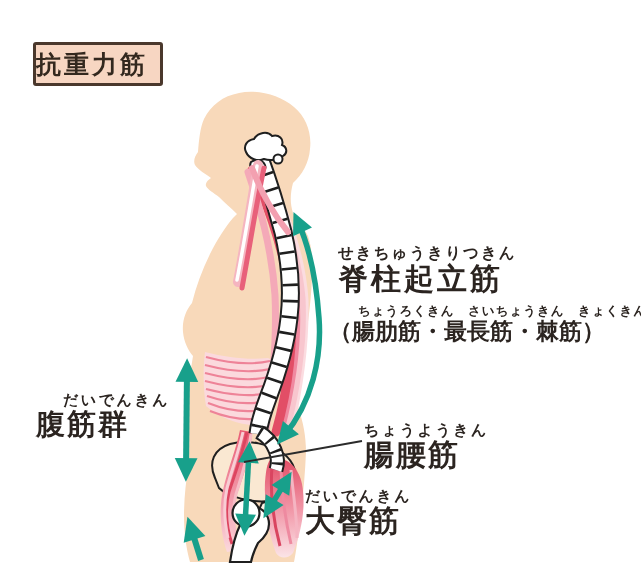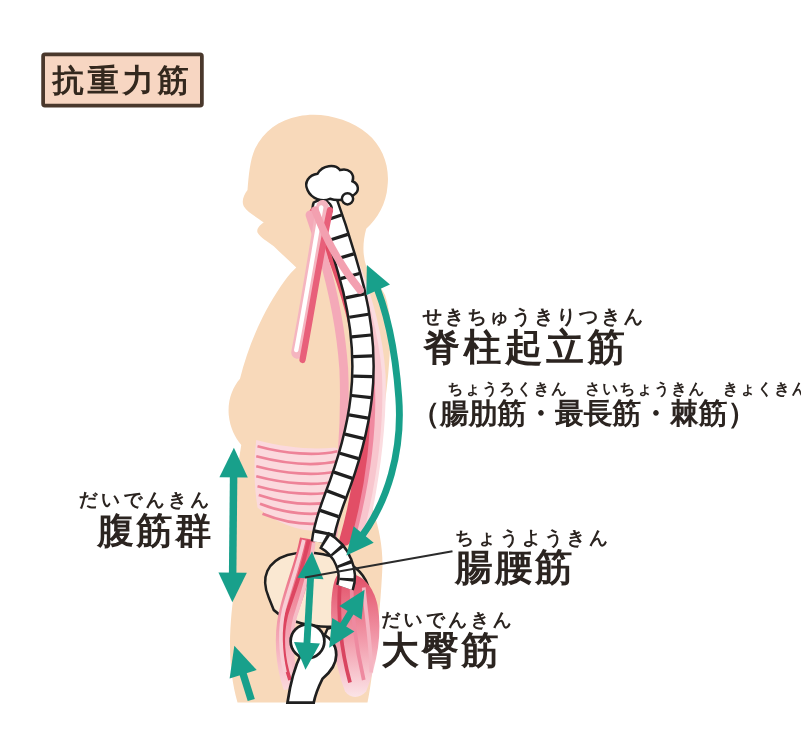--- a/index.html
+++ b/index.html
@@ -4,30 +4,30 @@
 <style>
   html,body{margin:0;padding:0;background:#fff;}
   #stage{position:relative;width:641px;height:583px;background:#fff;overflow:hidden;
          font-family:"DejaVu Sans","Liberation Sans",sans-serif;color:#2b2420;}
   #figure-svg{position:absolute;left:0;top:0;}
   .label{position:absolute;font-weight:bold;line-height:1.05;white-space:nowrap;}
   .furi{font-size:15px;letter-spacing:2.5px;font-weight:bold;}
   .kanji{font-size:30px;letter-spacing:2px;font-weight:bold;}
   #title-box{position:absolute;left:33px;top:42px;width:124px;height:38px;
              background:#f7d6c2;border:3px solid #4a382c;border-radius:3px;
-             display:flex;align-items:center;justify-content:center;
+             display:flex;align-items:center;
              font-size:25px;font-weight:bold;letter-spacing:3px;color:#33281e;}
   #erector-label{left:338px;top:245px;}
   #erector-label .furi{letter-spacing:2px;font-size:15.5px;}
   #erector-label .kanji{font-size:30px;letter-spacing:3px;margin-top:2px;}
   #erector-label .furi2{font-size:12.5px;letter-spacing:1px;margin:9px 0 0 20px;font-weight:bold;}
   #erector-label .sub{font-size:23px;letter-spacing:0;margin-left:-9px;margin-top:2px;font-weight:bold;}
   #abs-label{left:36px;top:393px;}
   #abs-label .furi{margin-left:27px;}
-  #abs-label .kanji{font-size:29px;margin-left:42px;}
+  #abs-label .kanji{font-size:29px;}
   #iliopsoas-label{left:364px;top:423px;}
   #gluteus-label{left:305px;top:489px;}
 </style>
 </head>
 <body>
 
 <div id="stage">
 
   <svg id="figure-svg" width="641" height="583" viewBox="0 0 641 583" xmlns="http://www.w3.org/2000/svg">
     <defs>

